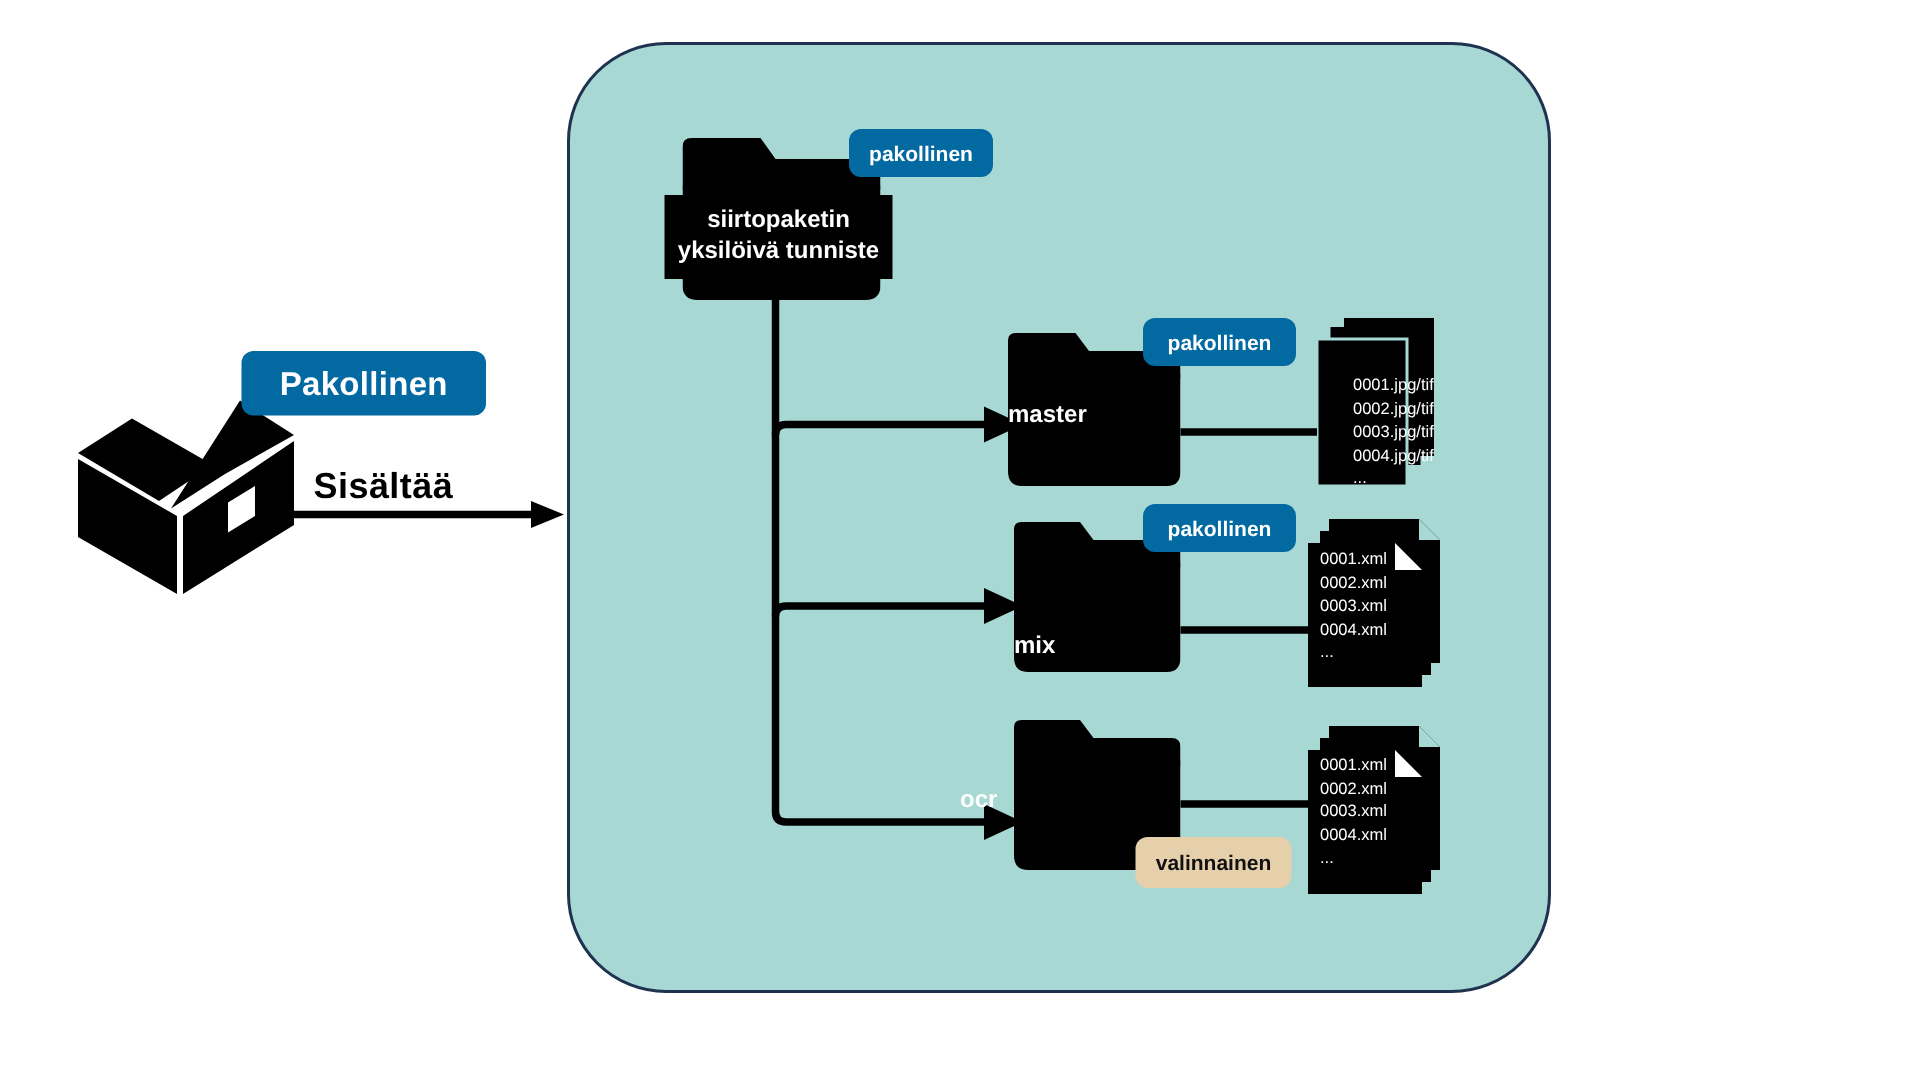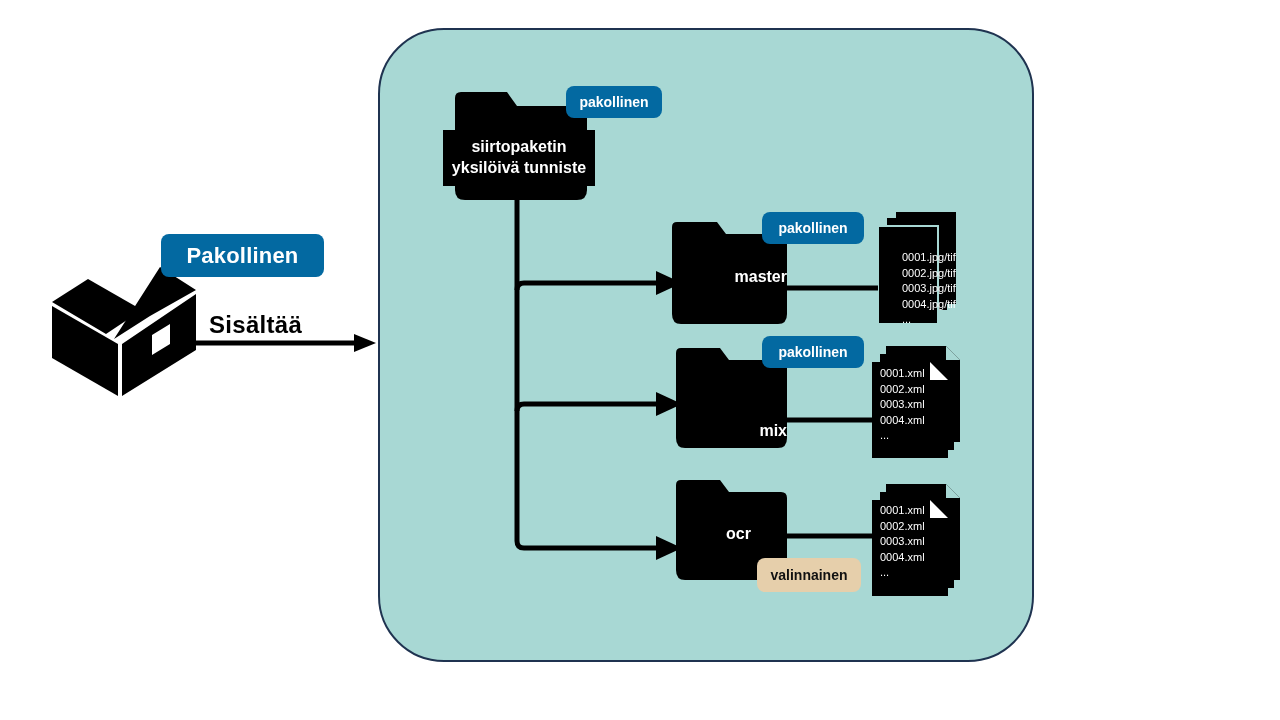--- a/index.html
+++ b/index.html
@@ -104,21 +104,21 @@
   
   .folder {
     position: absolute;
   }
   .folder svg { display: block; }
 
   .folder-label {
     position: absolute;
     color: #ffffff;
     font-weight: bold;
-    text-align: right;
+    text-align: left;
     white-space: nowrap;
   }
 
   .root-folder { left: 455px; top: 92px; }
   .root-label-box {
     position: absolute;
     left: 443px;
     top: 130px;
     width: 152px;
     padding: 6px 6px 8px 6px;

